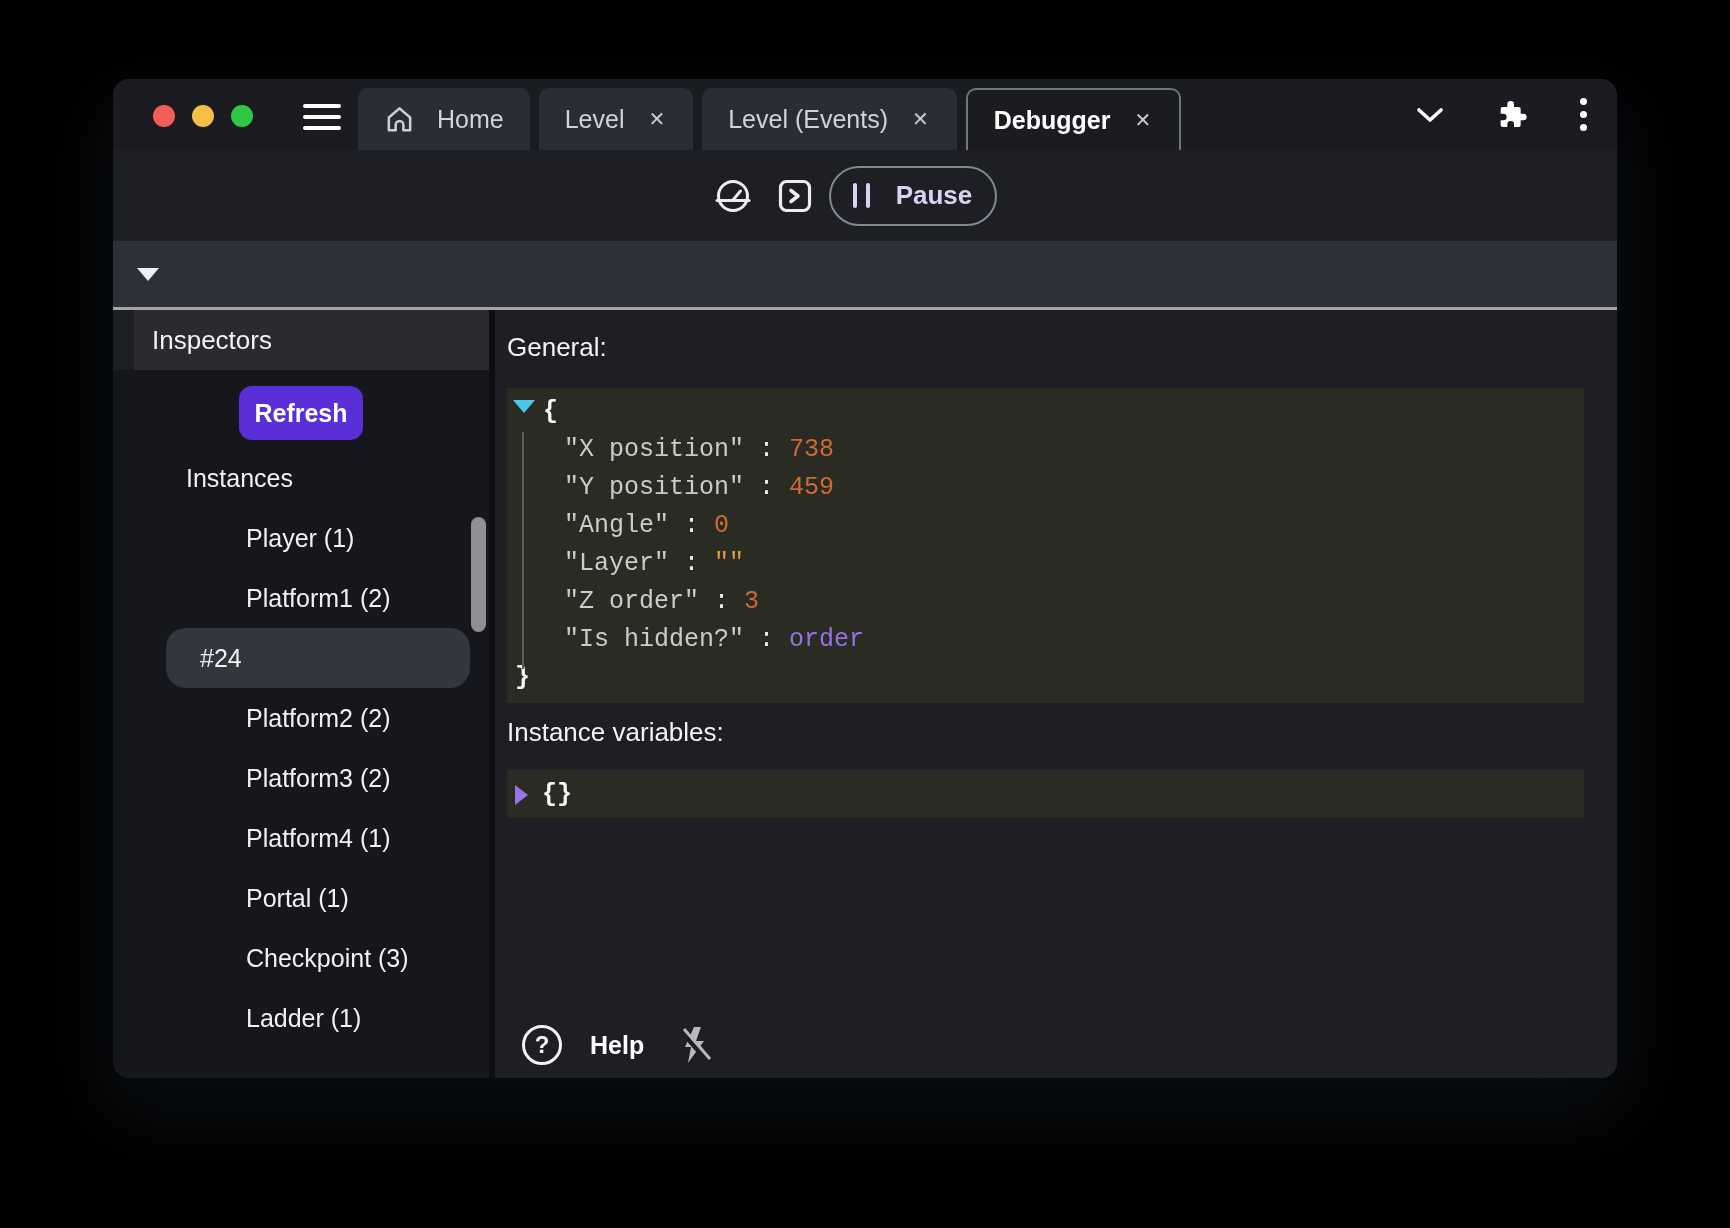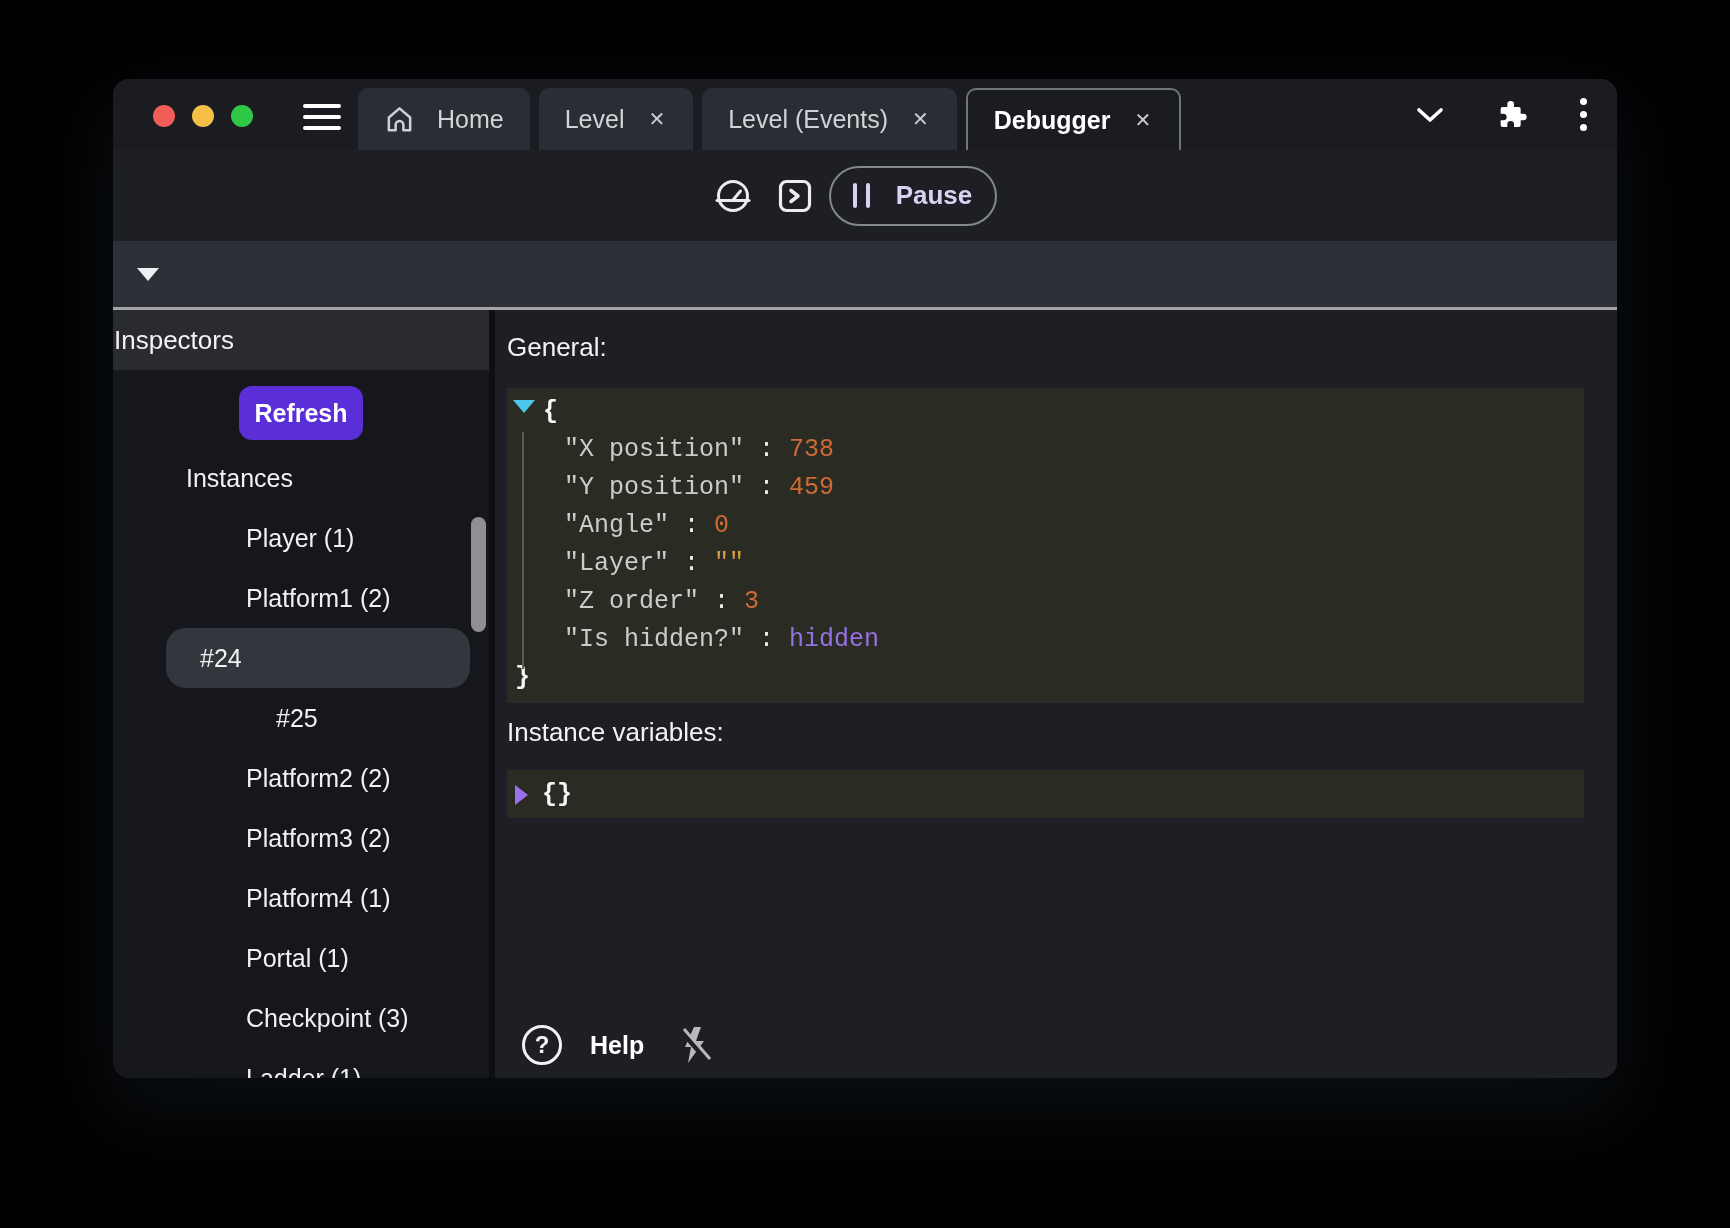--- a/index.html
+++ b/index.html
@@ -52,22 +52,22 @@
            padding:0 27px 0 24px;cursor:pointer;}
   .preview-title{color:#fff;font-size:27px;font-weight:bold;flex:1;}
   .caret-down{width:0;height:0;border-left:11px solid transparent;border-right:11px solid transparent;
               border-top:13px solid #eef0f2;}
 
   .hdivider{height:3px;background:#a4a4a6;flex:0 0 auto;}
 
   
   .content{flex:1;display:flex;min-height:0;}
   .sidebar{width:376px;flex:0 0 auto;display:flex;flex-direction:column;min-height:0;}
-  .insp-header{height:60px;flex:0 0 auto;background:#292b31;display:flex;align-items:center;padding-left:1px;
-               color:#f2f2f2;font-size:26px;}
+  .insp-header{height:60px;flex:0 0 auto;background:#292b31;display:flex;align-items:center;padding-left:18px;
+               color:#f2f2f2;font-size:26px;margin-left:21px;}
   .side-body{flex:1;background:#16171c;position:relative;overflow:hidden;}
   .refresh{display:block;margin:16px auto 8px auto;width:124px;height:54px;background:#5a2fd8;border:none;
            border-radius:13px;color:#fff;font-size:25px;font-weight:bold;cursor:pointer;
            font-family:"Liberation Sans","DejaVu Sans",sans-serif;}
   .tree-row{height:60px;line-height:60px;color:#f1f1f1;font-size:25px;cursor:pointer;white-space:nowrap;}
   .tree-row.lvl0{padding-left:73px;}
   .tree-row.lvl1{padding-left:133px;}
   .tree-row.lvl2{padding-left:163px;}
   .tree-row.selected{background:#34363d;margin-left:53px;margin-right:19px;padding-left:34px;border-radius:20px;}
   .scroll-thumb{position:absolute;right:3px;top:147px;width:15px;height:115px;border-radius:8px;background:#8f9094;cursor:pointer;}
@@ -196,21 +196,20 @@
         <div class="insp-header">
           <span>Inspectors</span>
         </div>
         <div class="side-body">
           <button class="refresh">Refresh</button>
           <div id="tree">
               <div class="tree-row lvl0"><span>Instances</span></div>
               <div class="tree-row lvl1"><span>Player (1)</span></div>
               <div class="tree-row lvl1"><span>Platform1 (2)</span></div>
               <div class="tree-row lvl2 selected"><span>#24</span></div>
-              <div class="tree-row lvl2"><span>#25</span></div>
               <div class="tree-row lvl1"><span>Platform2 (2)</span></div>
               <div class="tree-row lvl1"><span>Platform3 (2)</span></div>
               <div class="tree-row lvl1"><span>Platform4 (1)</span></div>
               <div class="tree-row lvl1"><span>Portal (1)</span></div>
               <div class="tree-row lvl1"><span>Checkpoint (3)</span></div>
               <div class="tree-row lvl1"><span>Ladder (1)</span></div>
             </div>
           <div class="scroll-thumb"></div>
         </div>
       </div>
@@ -223,21 +222,21 @@
         <div class="code block1">
           <span class="tri-exp"></span>
           <span class="guide"></span>
           <div class="code-row row-open"><span class="brace">{</span></div>
           <div id="props">
               <div class="code-row row-prop"><span>"X position"</span><span class="colon"> : </span><span class="val-number">738</span></div>
               <div class="code-row row-prop"><span>"Y position"</span><span class="colon"> : </span><span class="val-number">459</span></div>
               <div class="code-row row-prop"><span>"Angle"</span><span class="colon"> : </span><span class="val-number">0</span></div>
               <div class="code-row row-prop"><span>"Layer"</span><span class="colon"> : </span><span class="val-string">""</span></div>
               <div class="code-row row-prop"><span>"Z order"</span><span class="colon"> : </span><span class="val-number">3</span></div>
-              <div class="code-row row-prop"><span>"Is hidden?"</span><span class="colon"> : </span><span class="val-boolean">hidden</span></div>
+              <div class="code-row row-prop"><span>"Is hidden?"</span><span class="colon"> : </span><span class="val-boolean">order</span></div>
             </div>
           <div class="code-row row-close"><span class="brace">}</span></div>
         </div>
 
         <div class="sect-label vars-label">Instance variables:</div>
 
         <div class="code block2" style="position:relative;margin-top:22px;">
           <span class="tri-col"></span>
           <span class="brace">{}</span>
         </div>

